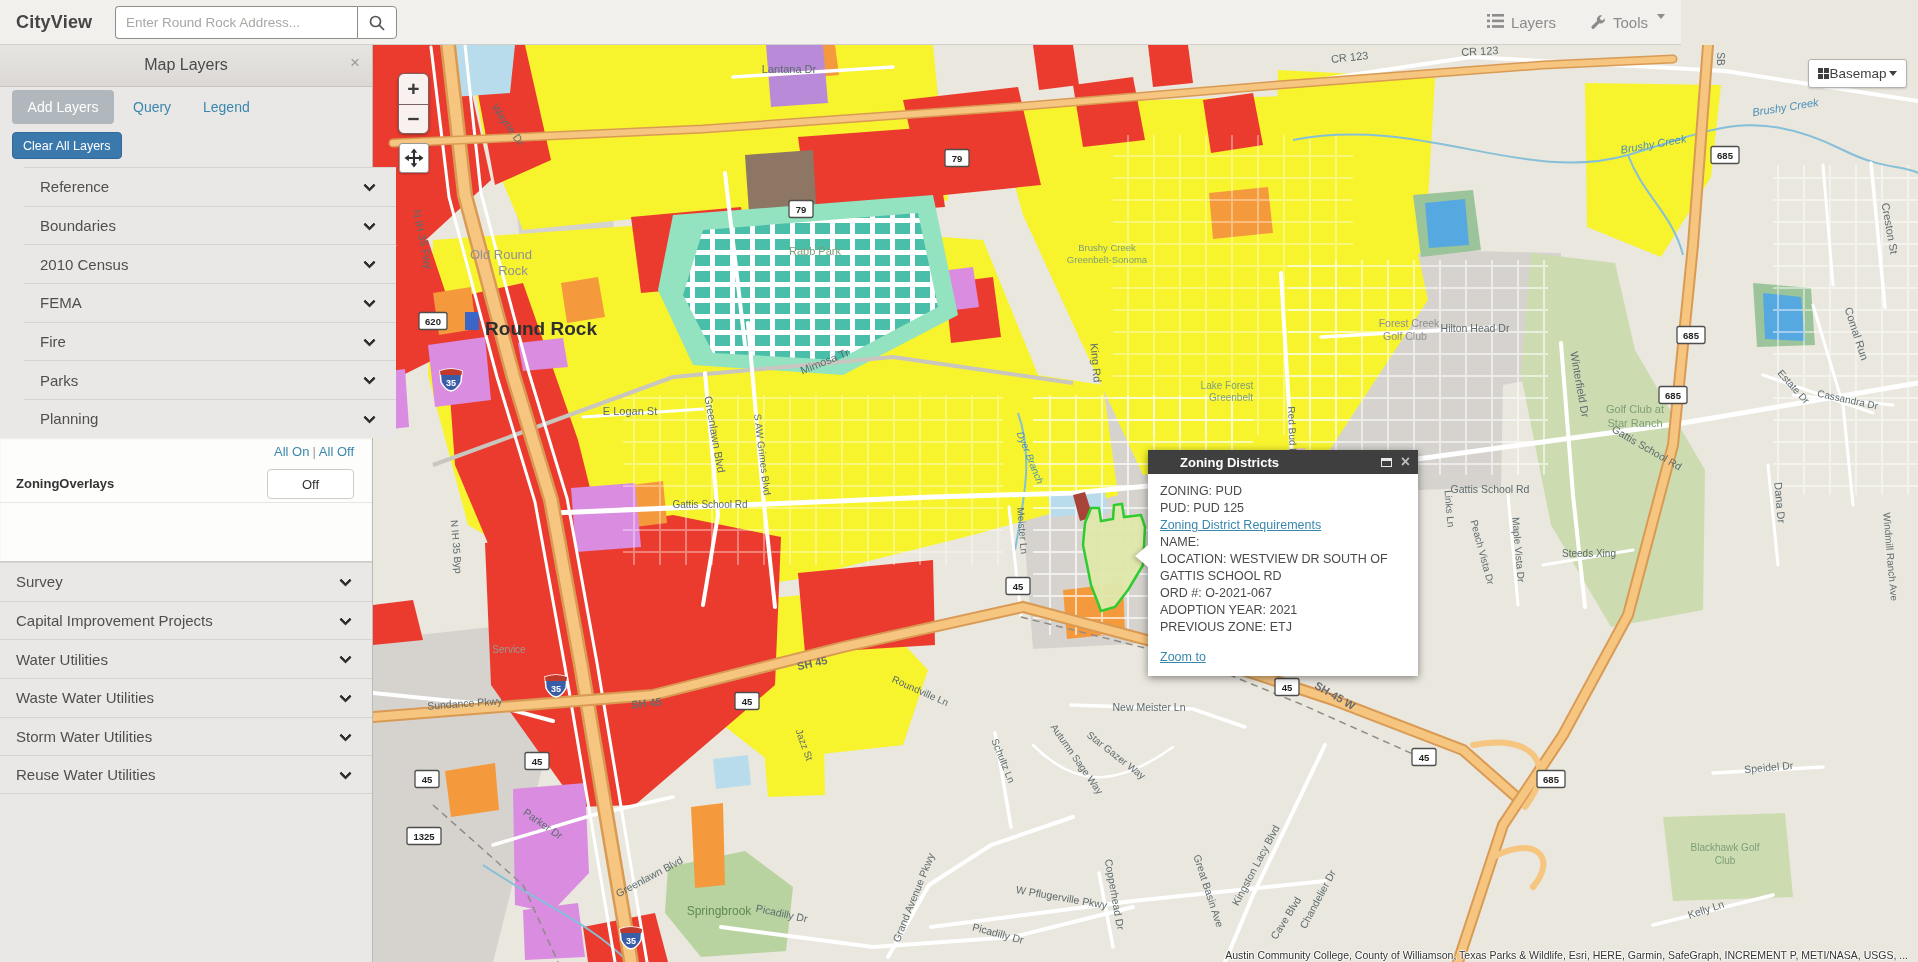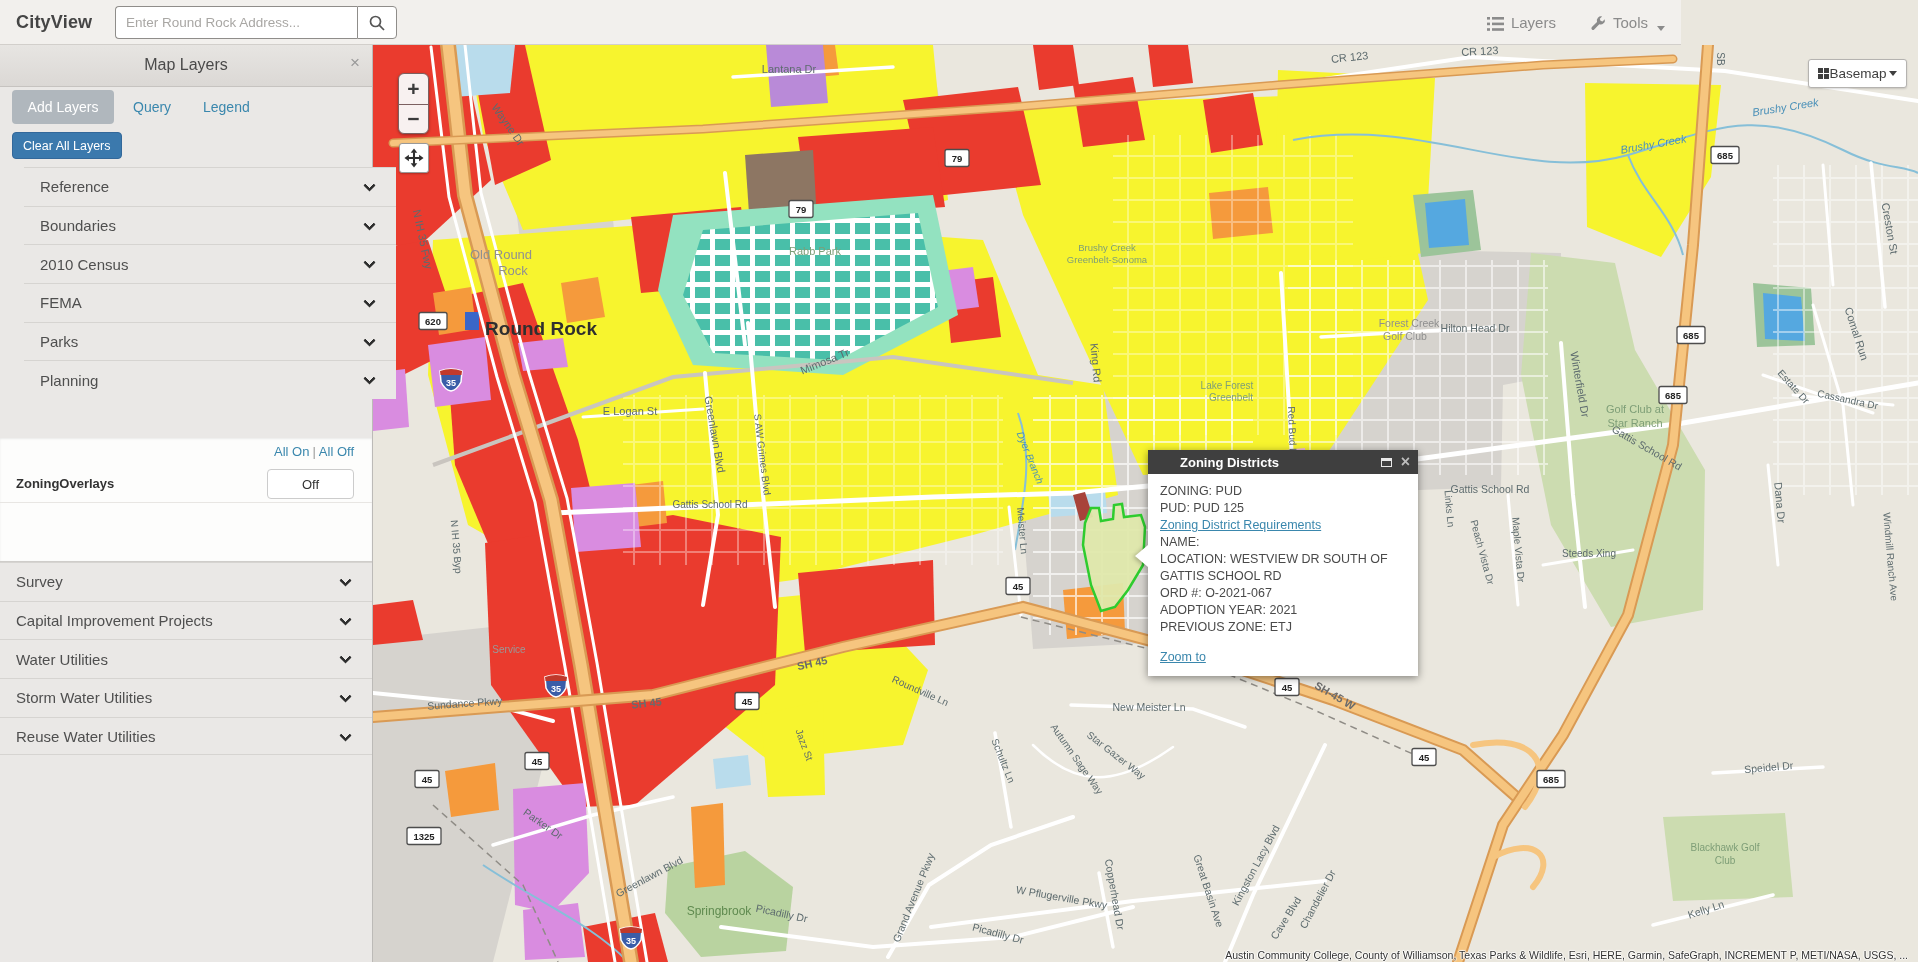--- a/index.html
+++ b/index.html
@@ -7,21 +7,21 @@
   body { position:relative; }
 
   
   .topbar { position:absolute; left:0; top:0; width:1681px; height:45px; background:#f2f0ed; border-bottom:1px solid #d2cfcb; z-index:40; }
   .brand { position:absolute; left:16px; top:12px; font-size:18px; font-weight:600; color:#454545; letter-spacing:.2px; }
   .searchwrap { position:absolute; left:115px; top:6px; height:33px; display:flex; }
   .searchwrap input { width:242px; height:33px; border:1px solid #8f8d8a; border-right:none; border-radius:4px 0 0 4px; padding:0 10px; font-size:13.5px; color:#444; background:#fff; outline:none; font-family:"Liberation Sans",sans-serif; }
   .searchwrap input::placeholder { color:#a9a7a4; }
   .searchbtn { width:40px; height:33px; border:1px solid #8f8d8a; border-radius:0 4px 4px 0; background:#fff; display:flex; align-items:center; justify-content:center; cursor:pointer; }
   .topnav { position:absolute; right:16px; top:0; height:45px; display:flex; align-items:center; gap:34px; color:#8b8b8b; font-size:15px; }
-  .topnav .navitem { display:flex; align-items:flex-end; gap:7px; cursor:pointer; }
+  .topnav .navitem { display:flex; align-items:flex-start; gap:7px; cursor:pointer; }
   .caret { width:0; height:0; border-left:4.5px solid transparent; border-right:4.5px solid transparent; border-top:5px solid #8b8b8b; display:inline-block; margin-left:2px; }
 
   
   .sidebar { position:absolute; left:0; top:45px; width:373px; height:917px; background:#eae8e6; border-right:1px solid #bcbab7; z-index:30; }
   .panelhead { position:absolute; left:0; top:0; width:100%; height:42px; background:linear-gradient(#e7e5e2,#dbd8d5); border-bottom:1px solid #c6c3c0;padding-left:28px; }
   .paneltitle { position:absolute; left:0; right:0; top:11px; text-align:center; font-size:16px; color:#4a4a4a; }
   .panelclose { position:absolute; right:12px; top:9px; font-size:17px; color:#9a9a9a; cursor:pointer; line-height:1; }
   .tab-add { position:absolute; left:12px; top:45px; width:102px; height:34px; background:#b0b7bd; border:none; border-radius:4px; color:#fff; font-size:14px; cursor:pointer; font-family:"Liberation Sans",sans-serif; }
   .tab-link { position:absolute; top:54px; font-size:14px; color:#3a87ad; cursor:pointer; text-decoration:none; }
   .tab-query { left:133px; } .tab-legend { left:203px; }
@@ -133,20 +133,24 @@
       </div>
       <div class="acc-row">
         <span>2010 Census</span>
         <span class="chev"></span>
       </div>
       <div class="acc-row">
         <span>FEMA</span>
         <span class="chev"></span>
       </div>
       <div class="acc-row">
+        <span>Fire</span>
+        <span class="chev"></span>
+      </div>
+      <div class="acc-row">
         <span>Parks</span>
         <span class="chev"></span>
       </div>
       <div class="acc-row">
         <span>Planning</span>
         <span class="chev"></span>
       </div>
     </div>
 
   <div class="planning-panel">
@@ -163,20 +167,24 @@
       <div class="acc-row">
         <span>Survey</span>
         <span class="chev"></span>
       </div>
       <div class="acc-row">
         <span>Capital Improvement Projects</span>
         <span class="chev"></span>
       </div>
       <div class="acc-row">
         <span>Water Utilities</span>
+        <span class="chev"></span>
+      </div>
+      <div class="acc-row">
+        <span>Waste Water Utilities</span>
         <span class="chev"></span>
       </div>
       <div class="acc-row">
         <span>Storm Water Utilities</span>
         <span class="chev"></span>
       </div>
       <div class="acc-row">
         <span>Reuse Water Utilities</span>
         <span class="chev"></span>
       </div>

